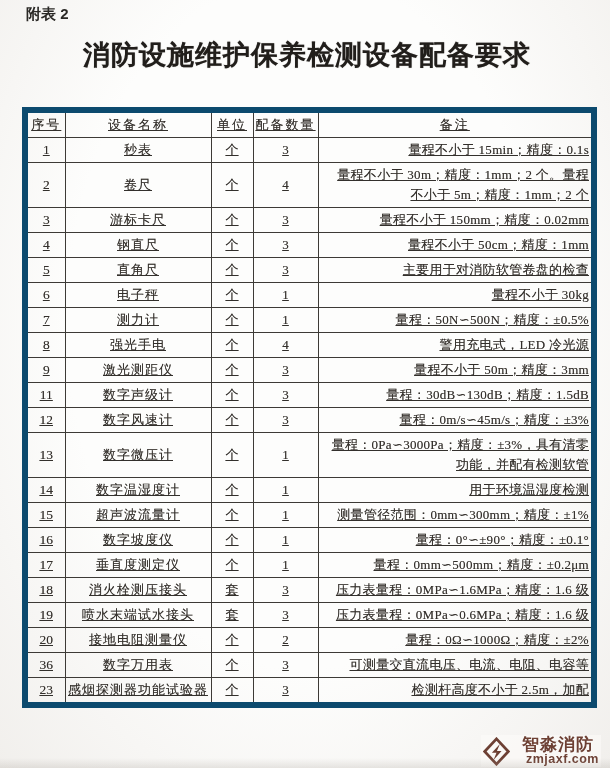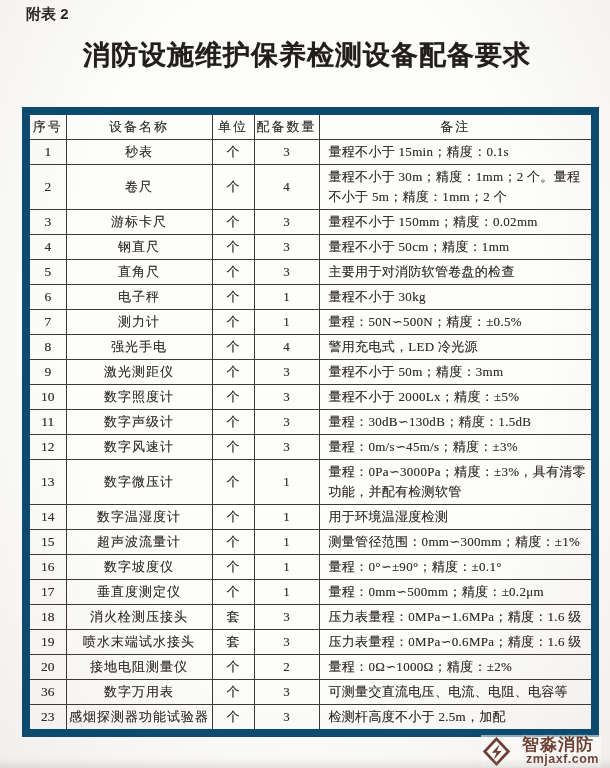--- a/index.html
+++ b/index.html
@@ -38,21 +38,22 @@
     color: #211e1b;
     text-shadow: 0 0 0.7px rgba(30,25,20,0.6);
   }
   table.equip-table {
     position: absolute;
     left: 22px; top: 107px;
     width: 569px;
     border-collapse: collapse;
     table-layout: fixed;
     background: transparent;
-    border: 8px solid #0c4a6e;
+    border: 6px solid #0c4a6e;
+    text-decoration: underline;
   }
   .equip-table col.c-no     { width: 40px; }
   .equip-table col.c-name   { width: 146px; }
   .equip-table col.c-unit   { width: 42px; }
   .equip-table col.c-qty    { width: 65px; }
   .equip-table col.c-remark { width: 276px; }
   .equip-table th, .equip-table td {
     border: 1px solid #3d3a36;
     font-size: 13px;
     color: #332f2b;
@@ -64,21 +65,21 @@
   .equip-table thead th {
     height: 26px;
     font-weight: 400;
     text-align: center;
     letter-spacing: 2px;
   }
   .equip-table tbody td { height: 25px; text-align: center; }
   .equip-table tbody td.col-no   { font-size: 13.5px; letter-spacing: 0; }
   .equip-table tbody td.col-name { letter-spacing: 1px; margin-top: 13px; }
   .equip-table tbody td.col-remark {
-    text-align: left;
+    text-align: right;
     padding-left: 9px;
     letter-spacing: 0.3px;
   }
   .watermark {
     position: absolute;
     right: 9px; bottom: 1px;
     display: flex;
     align-items: center;
     gap: 12px;
     color: var(--wm-color, #6d4034);
@@ -186,27 +187,20 @@
         <td class="col-remark">警用充电式，LED 冷光源</td>
       </tr>
       <tr>
         <td class="col-no">9</td>
         <td class="col-name">激光测距仪</td>
         <td class="col-unit">个</td>
         <td class="col-qty">3</td>
         <td class="col-remark">量程不小于 50m；精度：3mm</td>
       </tr>
       <tr>
-        <td class="col-no">10</td>
-        <td class="col-name">数字照度计</td>
-        <td class="col-unit">个</td>
-        <td class="col-qty">3</td>
-        <td class="col-remark">量程不小于 2000Lx；精度：±5%</td>
-      </tr>
-      <tr>
         <td class="col-no">11</td>
         <td class="col-name">数字声级计</td>
         <td class="col-unit">个</td>
         <td class="col-qty">3</td>
         <td class="col-remark">量程：30dB∽130dB；精度：1.5dB</td>
       </tr>
       <tr>
         <td class="col-no">12</td>
         <td class="col-name">数字风速计</td>
         <td class="col-unit">个</td>

